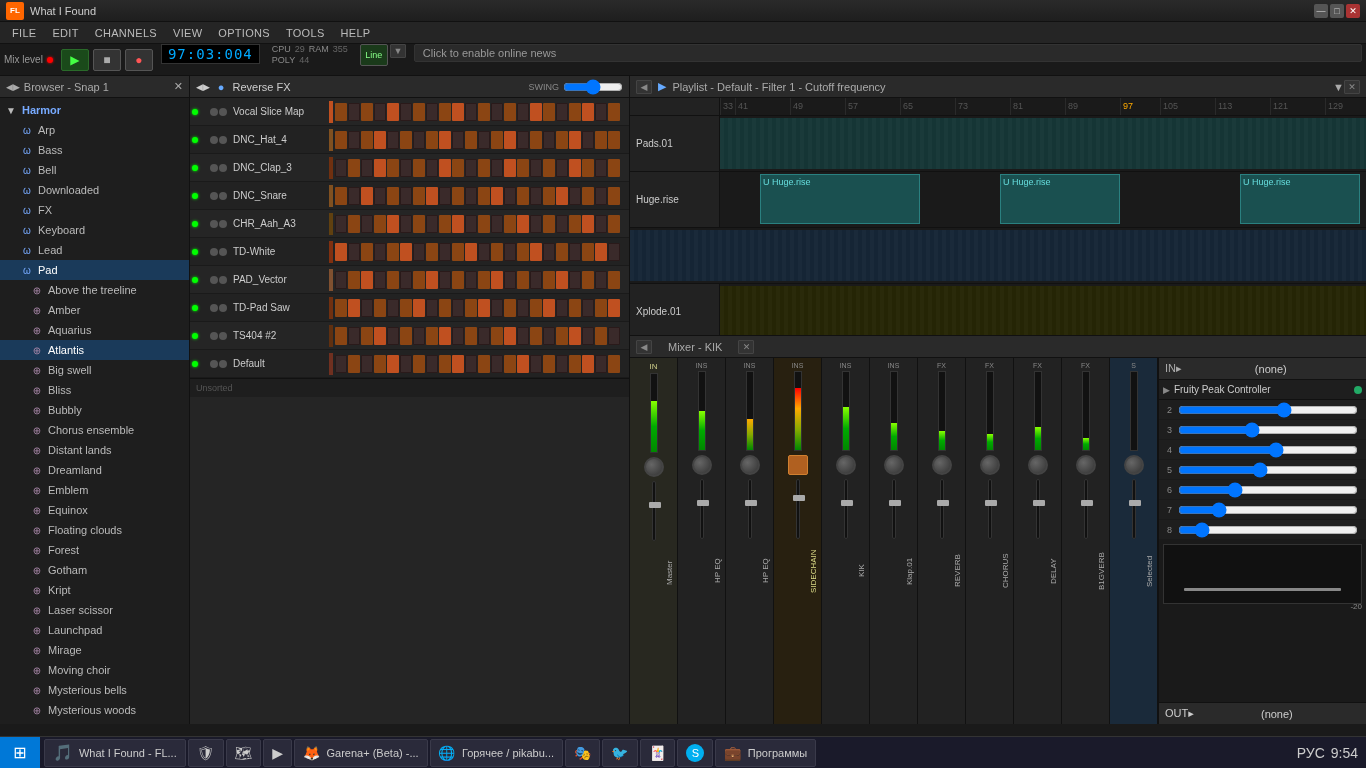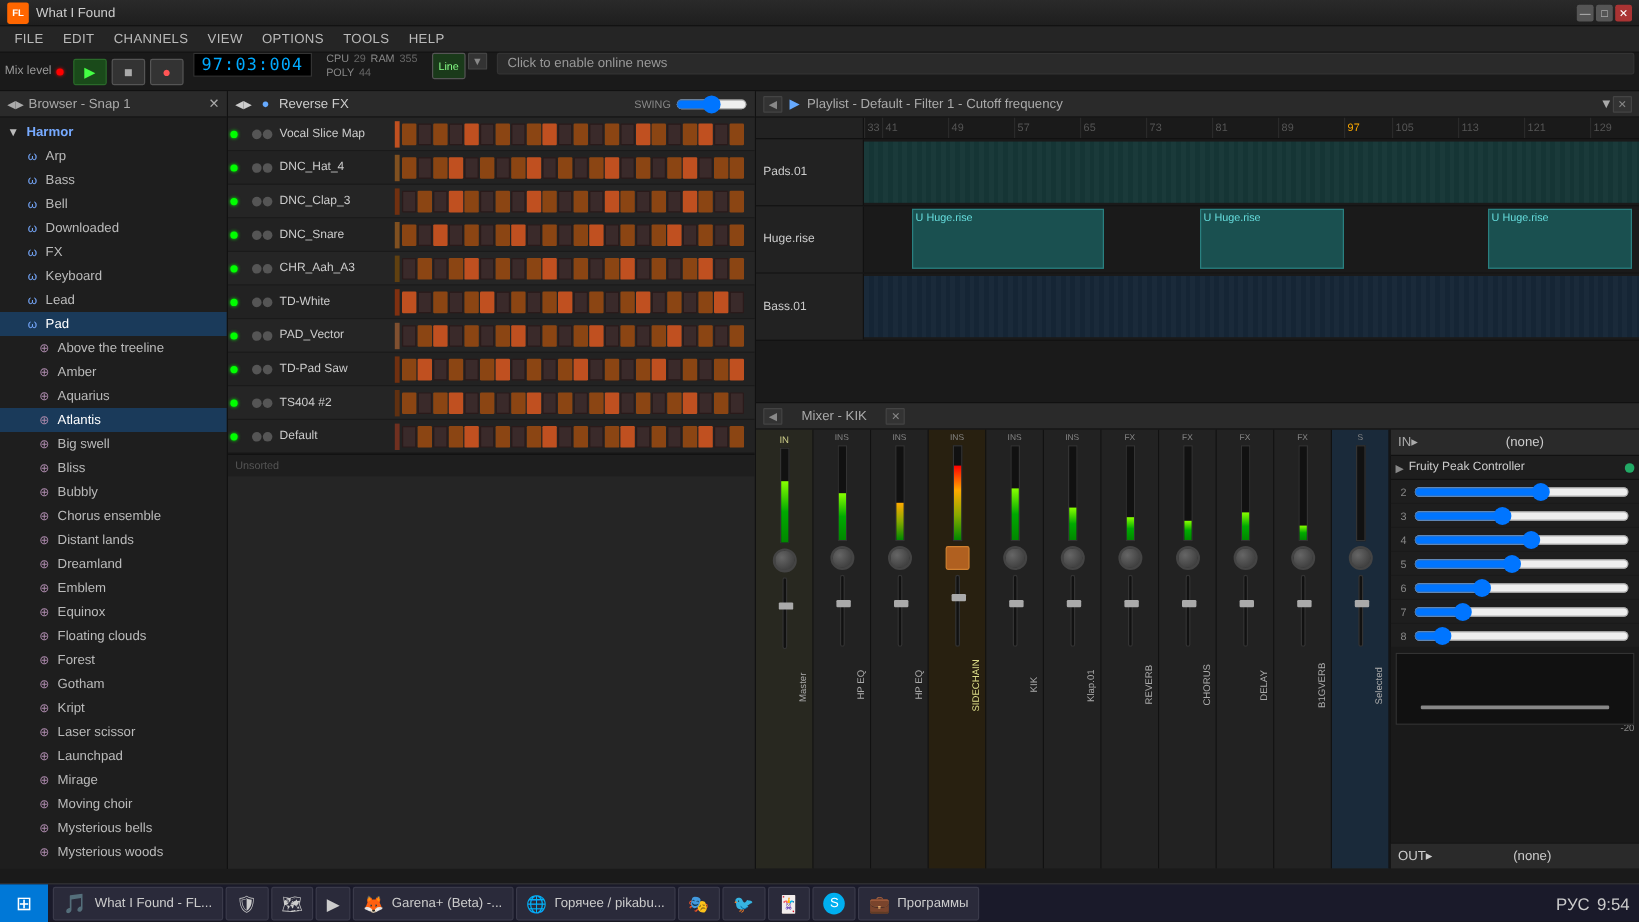--- a/index.html
+++ b/index.html
@@ -1111,28 +1111,33 @@
             <div style="position:absolute;left:280px;top:2px;width:120px;height:50px;background:#1a5050;border:1px solid #2a8080;">
               <span style="font-size:9px;color:#6dd;padding:2px;">U Huge.rise</span>
             </div>
             <div style="position:absolute;left:520px;top:2px;width:120px;height:50px;background:#1a5050;border:1px solid #2a8080;">
               <span style="font-size:9px;color:#6dd;padding:2px;">U Huge.rise</span>
             </div>
           </div>
         </div>
 
         <div class="pl-track">
-          <div class="pl-track-name">
-            <span>Bass.01</span>
-          </div>
           <div class="pl-track-content">
             <div style="position:absolute;left:0;top:2px;right:0;bottom:2px;background:repeating-linear-gradient(90deg, #1a2a3a 0px, #1a2a3a 4px, #152535 4px, #152535 8px);"></div>
           </div>
         </div>
 
+        <div class="pl-track">
+          <div class="pl-track-name">
+            <span>Xplode.01</span>
+          </div>
+          <div class="pl-track-content">
+            <div style="position:absolute;left:0;top:2px;right:0;bottom:2px;background:repeating-linear-gradient(90deg, #2a2a0a 0px, #2a2a0a 4px, #252505 4px, #252505 8px);"></div>
+          </div>
+        </div>
       </div>
     </div>
 
     <div id="mixer">
       <div class="mixer-header">
         <div class="small-btn">◀</div>
         <span style="margin:0 16px;">Mixer - KIK</span>
         <div class="small-btn">✕</div>
       </div>
       <div class="mixer-channels">

